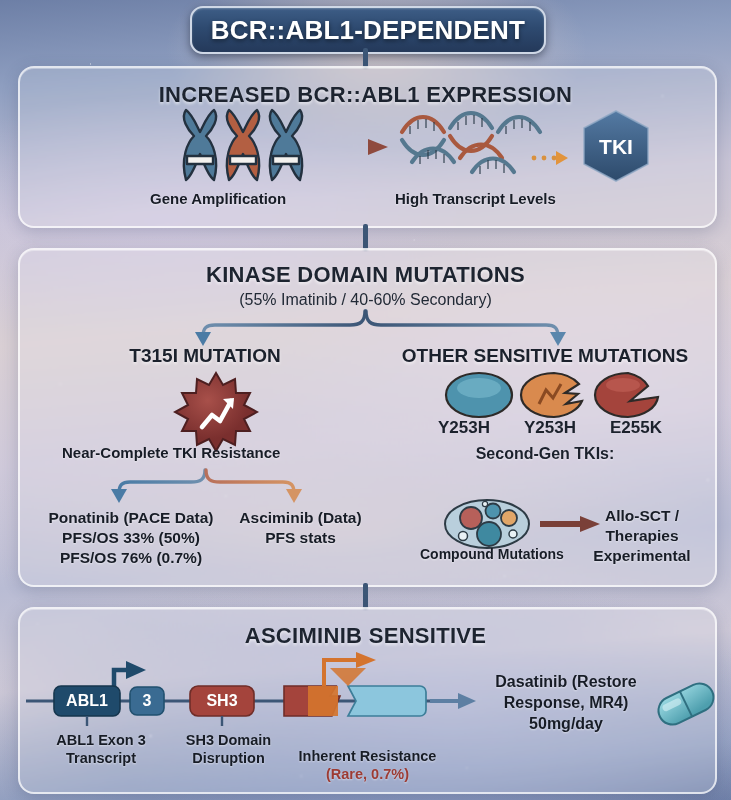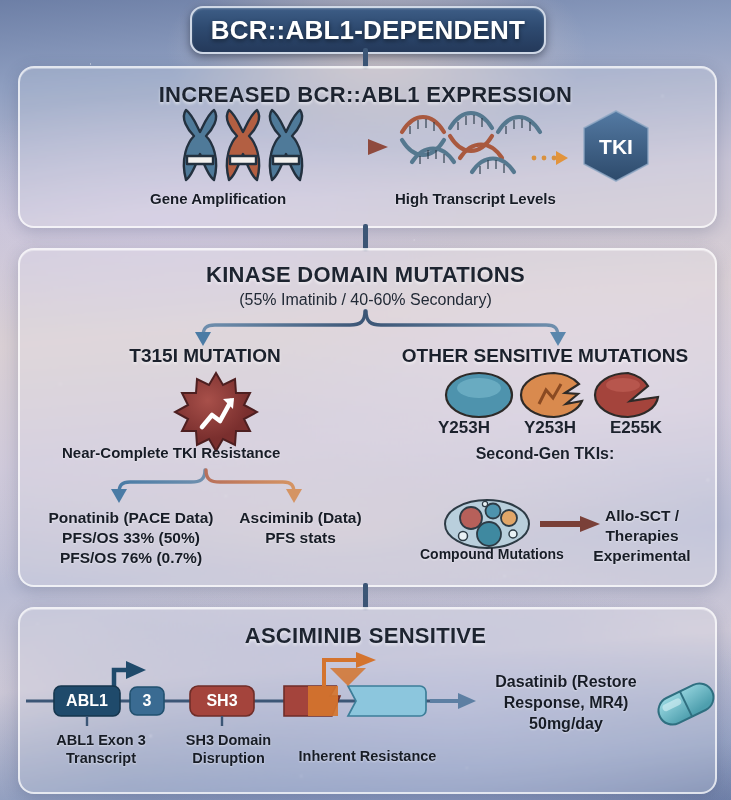--- a/index.html
+++ b/index.html
@@ -421,20 +421,21 @@
   <div class="gene-cap" id="gcap-abl1">
     <div>ABL1 Exon 3</div>
     <div>Transcript</div>
   </div>
   <div class="gene-cap" id="gcap-sh3">
     <div>SH3 Domain</div>
     <div>Disruption</div>
   </div>
   <div class="gene-cap" id="gcap-inherent">
     <div>Inherent Resistance</div>
+    <div class="rare">(Rare, 0.7%)</div>
   </div>
 
   <div class="dasatinib-text">
     <div>Dasatinib (Restore</div>
     <div>Response, MR4)</div>
     <div>50mg/day</div>
   </div>
 
   <svg class="pill-icon" width="62" height="52" viewBox="0 0 62 52">
     <defs>

